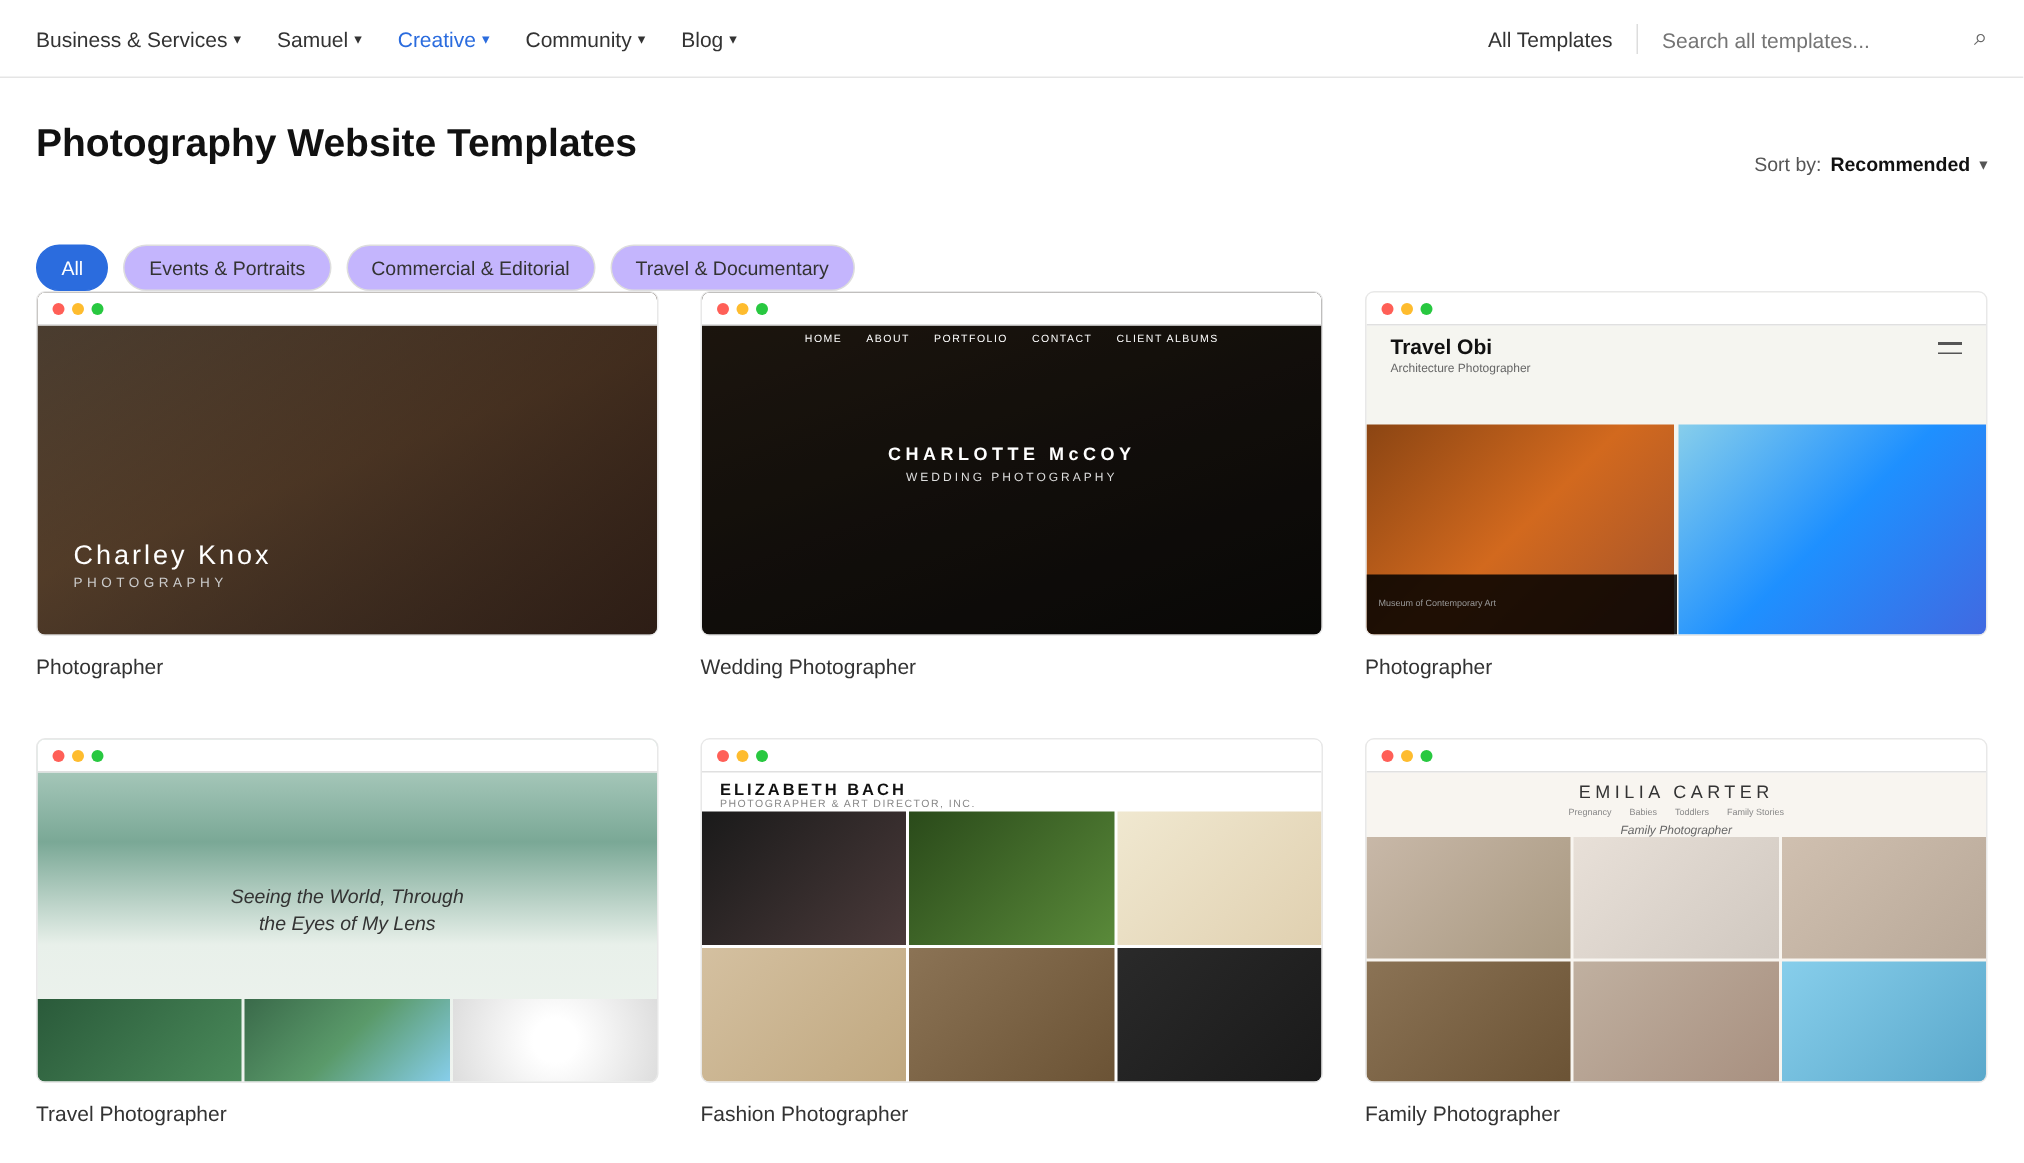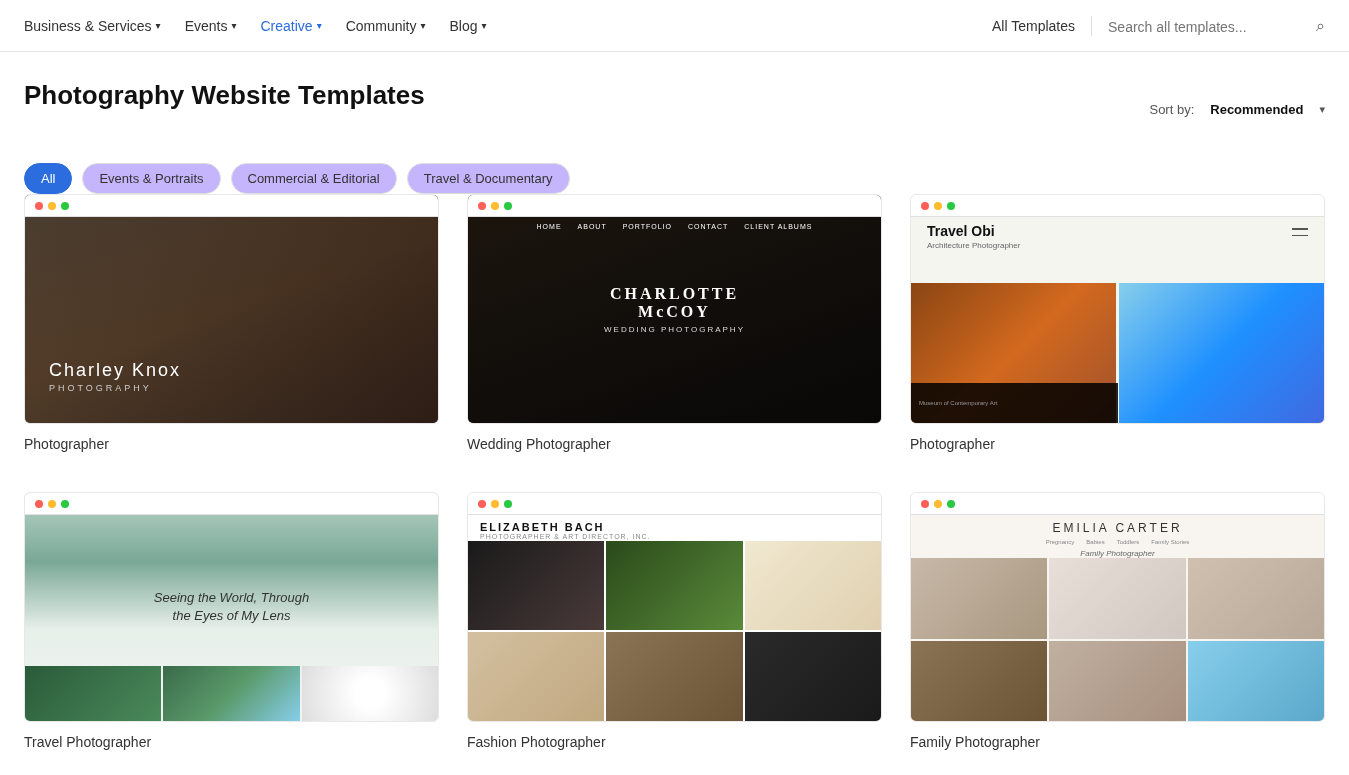--- a/index.html
+++ b/index.html
@@ -89,21 +89,21 @@
       background: linear-gradient(160deg, #2a2015 0%, #1a1510 50%, #0d0c0a 100%);
     }
     .thumb-charlotte-overlay {
       position: absolute; top: 0; left: 0; right: 0; bottom: 0;
       background: rgba(0,0,0,0.3);
     }
     .thumb-charlotte-text {
       position: absolute; bottom: 50%; left: 50%; transform: translate(-50%, 50%); z-index: 3;
       color: #fff; text-align: center;
     }
-    .thumb-charlotte-text .name { font-size: 16px; font-weight: 700; letter-spacing: 3px; font-family: Liberation Serif, serif; }
+    .thumb-charlotte-text .name { font-size: 12px; font-weight: 700; letter-spacing: 3px; }
     .thumb-charlotte-text .sub { font-size: 8px; letter-spacing: 2px; color: #ddd; margin-top: 4px; }
     .thumb-charlotte-nav {
       position: absolute; top: 28px; left: 0; right: 0; z-index: 3;
       display: flex; justify-content: center; gap: 16px;
       font-size: 7px; color: #fff; letter-spacing: 1px;
     }
 
     
     .thumb-samuel {
       background: #f5f5f0;
@@ -221,21 +221,21 @@
 </head>
 <body>
 
 <nav class="nav">
   <div class="nav-left">
     <div class="nav-item">
       <span>Business &amp; Services</span>
       <span class="chevron">▾</span>
     </div>
     <div class="nav-item">
-      <span>Events</span>
+      <span>Samuel</span>
       <span class="chevron">▾</span>
     </div>
     <div class="nav-item active">
       <span>Creative</span>
       <span class="chevron">▾</span>
     </div>
     <div class="nav-item">
       <span>Community</span>
       <span class="chevron">▾</span>
     </div>
@@ -251,21 +251,21 @@
       <input type="text" placeholder="Search all templates..." style="">
       <span class="search-icon">⌕</span>
     </div>
   </div>
 </nav>
 
 <div class="main">
 
   <div class="top-bar">
     <h1 class="page-title">Photography Website Templates</h1>
-    <div style="display:flex;align-items:center;gap:16px;cursor:pointer;">
+    <div style="display:flex;align-items:center;gap:6px;cursor:pointer;">
       <span style="font-size:13px;color:#555;">Sort by:</span>
       <strong style="font-size:13px;color:#111;">Recommended</strong>
       <span class="sort-chevron">▾</span>
     </div>
   </div>
 
   <div class="filter-tabs">
     <button class="filter-tab active">All</button>
     <button class="filter-tab">Events &amp; Portraits</button>
     <button class="filter-tab">Commercial &amp; Editorial</button>

